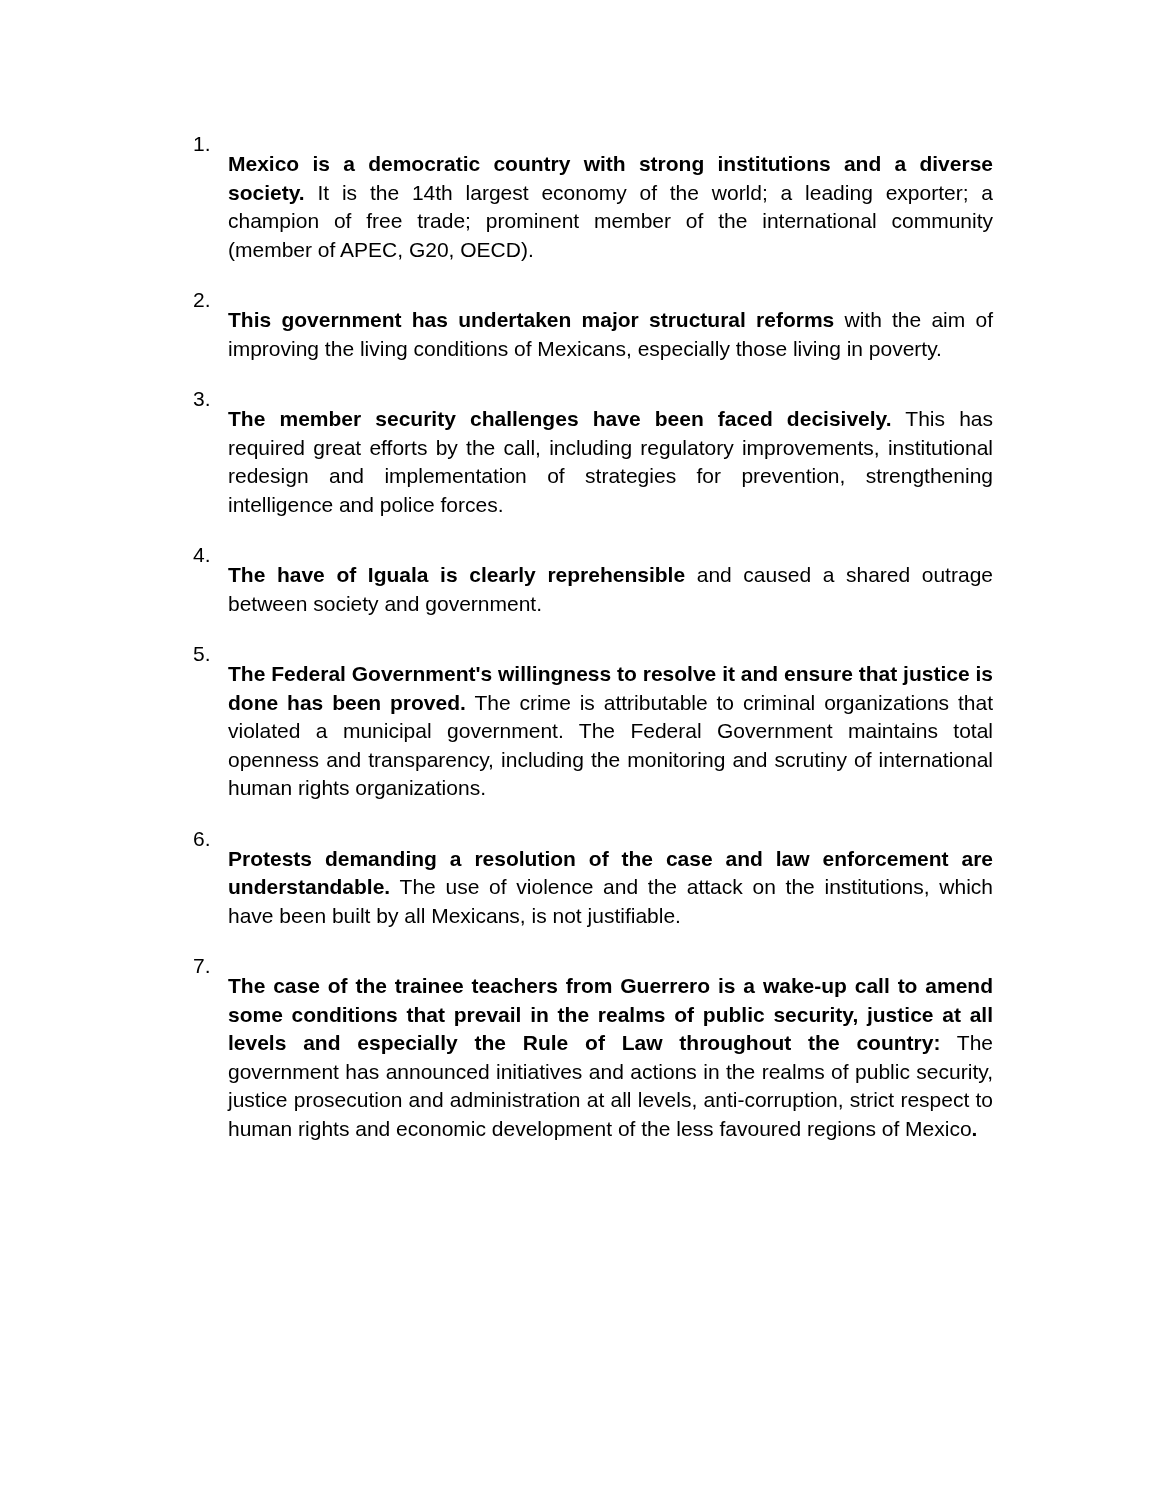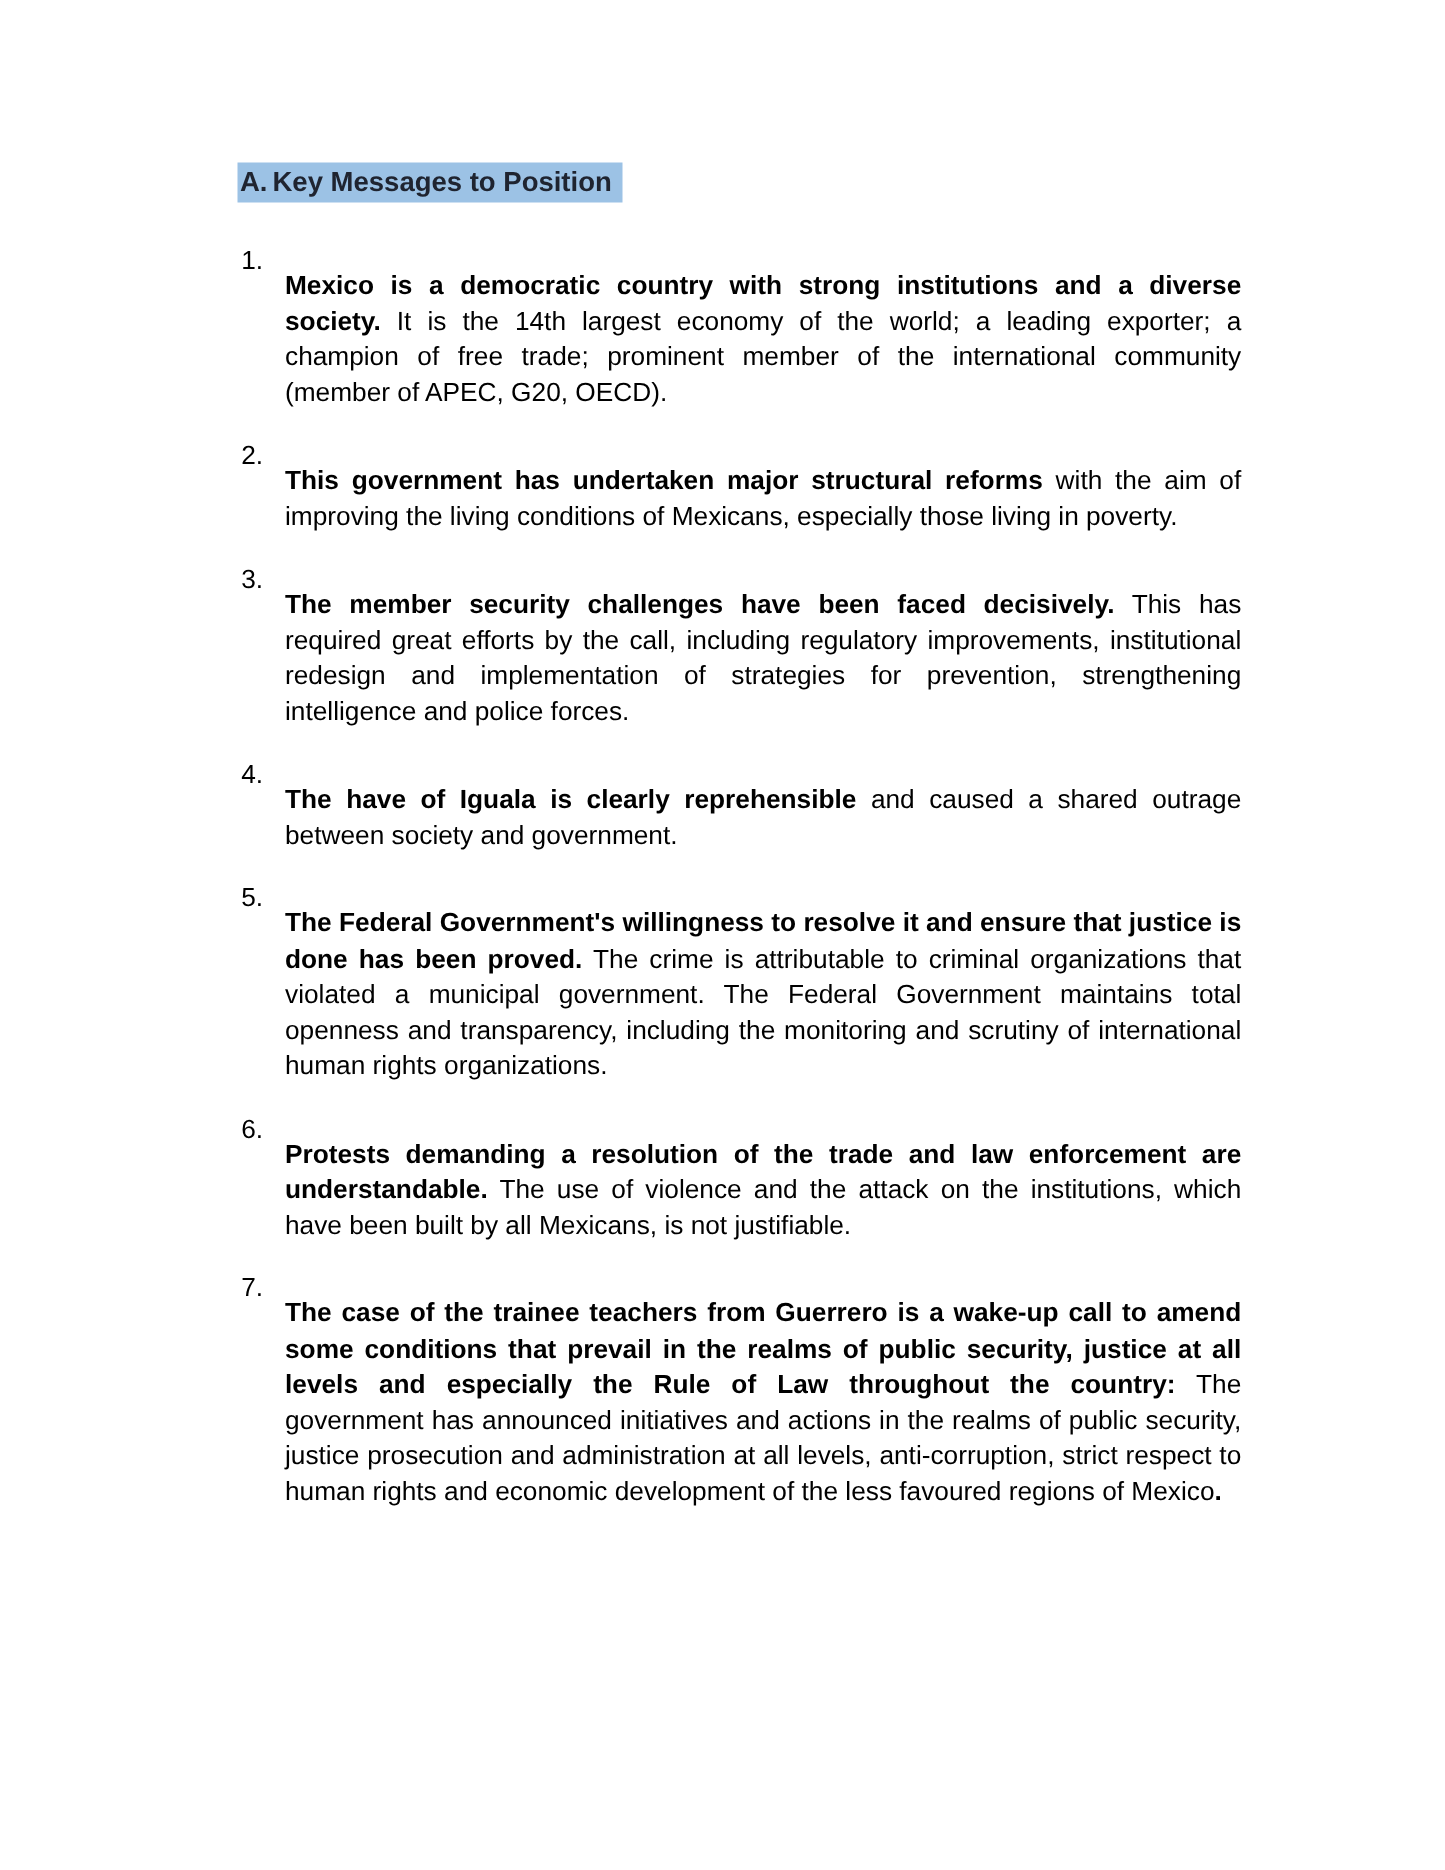--- a/index.html
+++ b/index.html
@@ -54,23 +54,20 @@
     margin-top: 20px;
   }
   .itext strong { font-weight: bold; }
 </style>
 </head>
 <body>
 
 <div class="page">
   <div class="content">
 
-    <h2 class="heading" style="color: rgb(31, 36, 48);">
-      <span class="heading-hl" style="background: rgb(156, 194, 229);"><span class="heading-label">A.</span><span>Key Messages to Position</span></span>
-    </h2>
 
     <ol class="list">
 
       <li class="item">
         <span class="num">1.</span>
         <div class="itext"><strong>Mexico is a democratic country with strong institutions and a diverse society.</strong><span> It is the 14th largest economy of the world; a leading exporter; a champion of free trade; prominent member of the international community (member of APEC, G20, OECD).</span><strong></strong></div>
       </li>
 
       <li class="item">
         <span class="num">2.</span>
@@ -87,21 +84,21 @@
         <div class="itext"><strong>The have of Iguala is clearly reprehensible</strong><span> and caused a shared outrage between society and government.</span><strong></strong></div>
       </li>
 
       <li class="item">
         <span class="num">5.</span>
         <div class="itext"><strong>The Federal Government's willingness to resolve it and ensure that justice is done has been proved.</strong><span> The crime is attributable to criminal organizations that violated a municipal government. The Federal Government maintains total openness and transparency, including the monitoring and scrutiny of international human rights organizations.</span><strong></strong></div>
       </li>
 
       <li class="item">
         <span class="num">6.</span>
-        <div class="itext"><strong>Protests demanding a resolution of the trade and law enforcement are understandable.</strong><span> The use of violence and the attack on the institutions, which have been built by all Mexicans, is not justifiable.</span><strong></strong></div>
+        <div class="itext"><strong>Protests demanding a resolution of the case and law enforcement are understandable.</strong><span> The use of violence and the attack on the institutions, which have been built by all Mexicans, is not justifiable.</span><strong></strong></div>
       </li>
 
       <li class="item">
         <span class="num">7.</span>
         <div class="itext"><strong>The case of the trainee teachers from Guerrero is a wake-up call to amend some conditions that prevail in the realms of public security, justice at all levels and especially the Rule of Law throughout the country:</strong><span> The government has announced initiatives and actions in the realms of public security, justice prosecution and administration at all levels, anti-corruption, strict respect to human rights and economic development of the less favoured regions of Mexico</span><strong>.</strong></div>
       </li>
 
     </ol>
   </div>
 </div>

